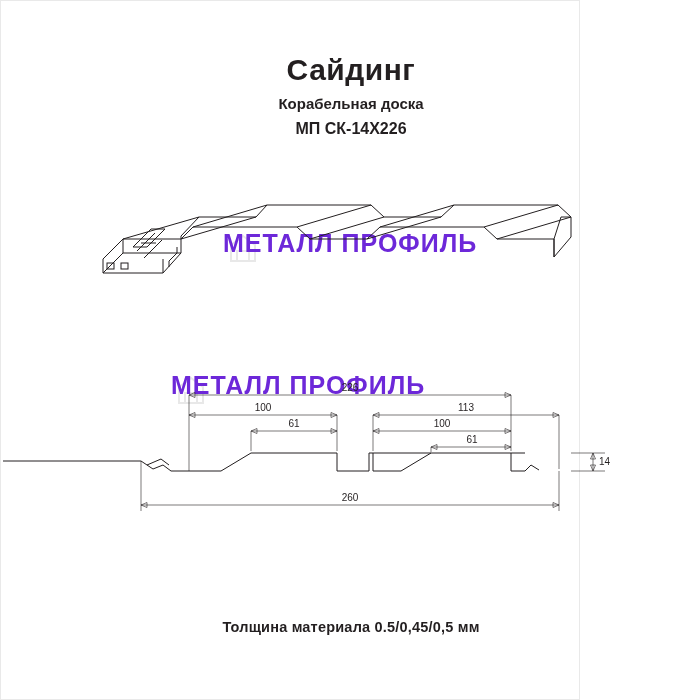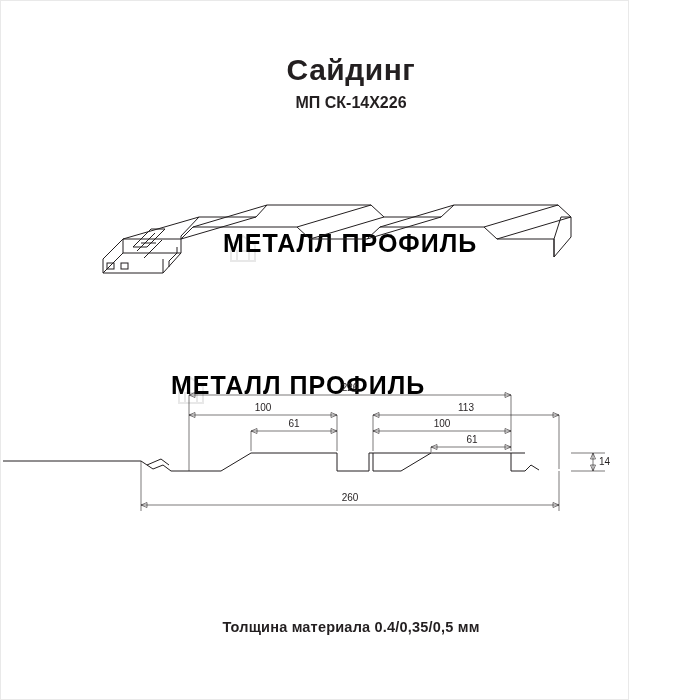--- a/index.html
+++ b/index.html
@@ -9,21 +9,21 @@
   body {
     width: 700px;
     height: 700px;
     background: #ffffff;
     font-family: "Liberation Sans", sans-serif;
     color: #231f20;
     overflow: hidden;
   }
   .page {
     position: relative;
-    width: 629px;
+    width: 580px;
     height: 700px;
     box-sizing: border-box;
     border: 1px solid #e9e9e9;
   }
   .title-block {
     position: absolute;
     top: 52px;
     left: 0;
     width: 700px;
     text-align: center;
@@ -66,21 +66,21 @@
   .section-wrap {
     position: absolute;
     left: 100px;
     top: 352px;
     width: 520px;
     height: 190px;
   }
   .wm {
     position: absolute;
     pointer-events: none;
-    color: #000000;
+    color: #6d28d9;
     font-weight: bold;
     white-space: nowrap;
     user-select: none;
   }
   .wm-1 {
     top: 228px;
     left: 222px;
     font-size: 25px;
     letter-spacing: 1px;
   }
@@ -120,20 +120,21 @@
     fill: #231f20;
   }
 </style>
 </head>
 <body>
 
 <div class="page">
 
   <div class="title-block">
     <div class="title">Сайдинг</div>
+    <div class="subtitle">Корабельная доска</div>
     <div class="code">МП СК-14Х226</div>
   </div>
 
   <div class="wm-mark" style="top:232px; left:228px;">
     <svg width="40" height="30" viewBox="0 0 40 30" aria-hidden="true">
       <path class="ln-thin" style="stroke:#e8e8e8;stroke-width:2;fill:none" d="M2 28 L2 12 L14 3 L26 12 L26 28 Z"></path>
       <path class="ln-thin" style="stroke:#e8e8e8;stroke-width:2;fill:none" d="M8 28 L8 18 L20 18 L20 28"></path>
     </svg>
   </div>
   <div class="wm wm-1">МЕТАЛЛ ПРОФИЛЬ</div>
@@ -262,15 +263,15 @@
         <path class="dim" d="M40 152 L46 149.5 L46 154.5 Z" fill="#231f20"></path>
         <path class="dim" d="M458 152 L452 149.5 L452 154.5 Z" fill="#231f20"></path>
         <path class="dim" d="M40 108 L40 158"></path>
         <path class="dim" d="M458 118 L458 158"></path>
         <text class="dimtext" x="249" y="148" text-anchor="middle" font-size="11">260</text>
       </g>
 
     </svg>
   </div>
 
-  <div class="footer">Толщина материала 0.4/0,35/0,5 мм</div>
+  <div class="footer">Толщина материала 0.5/0,45/0,5 мм</div>
 
 </div>
 
 </body></html>

